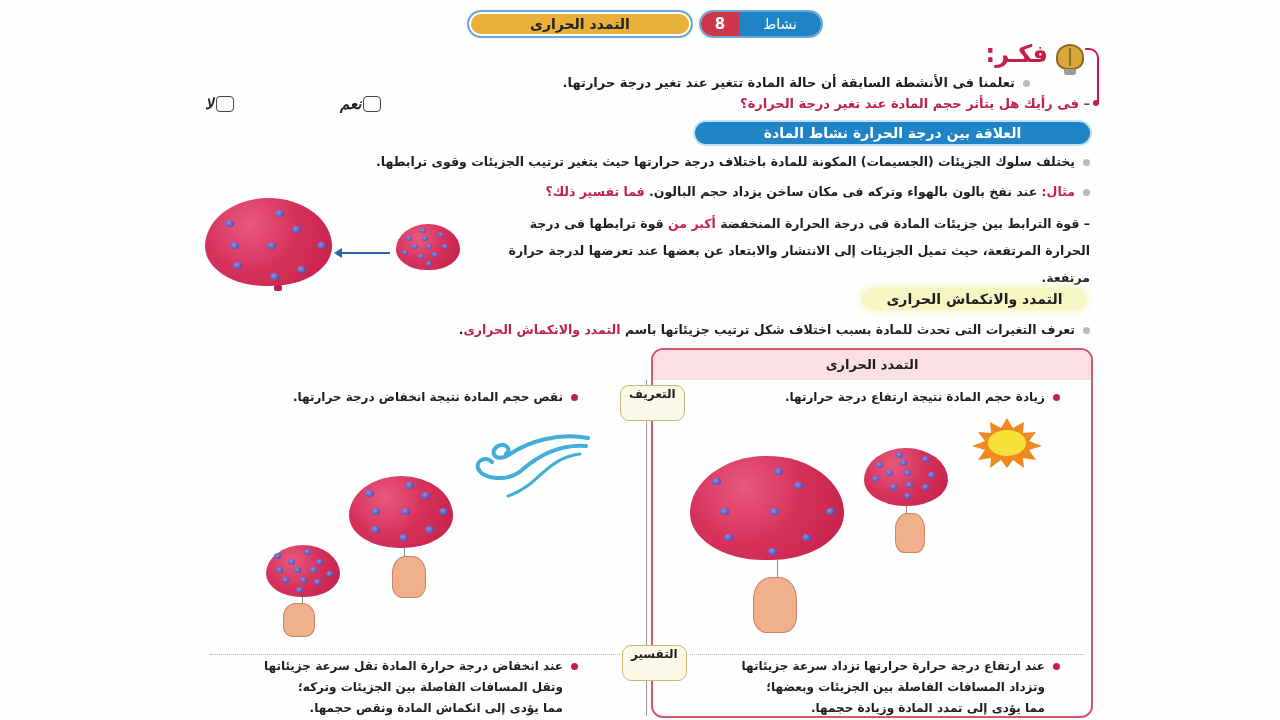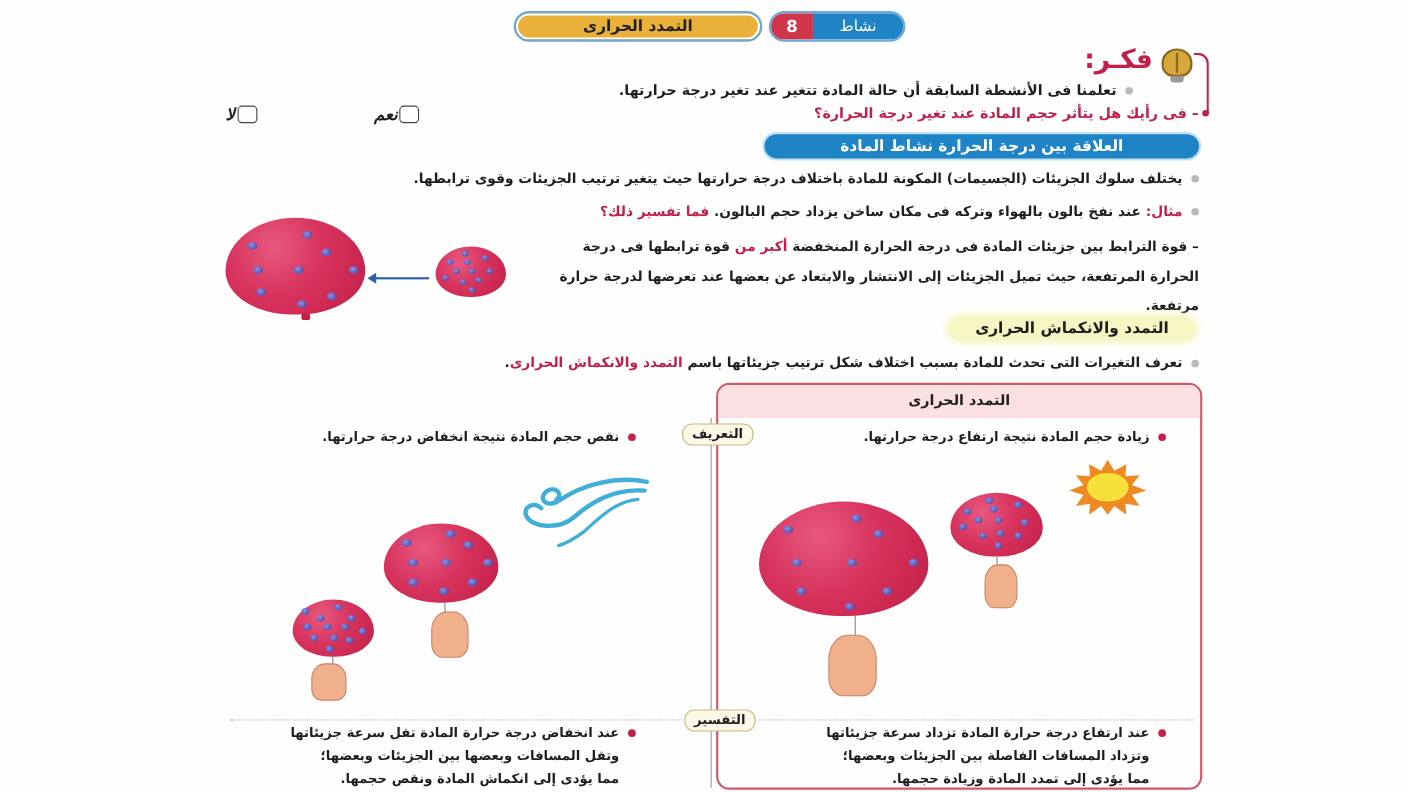--- a/index.html
+++ b/index.html
@@ -51,21 +51,21 @@
 
   .arrow-l { left: 340px; top: 252px; width: 50px; height: 2px; background: #2b63a8; }
   .arrow-l::before { content: ""; position: absolute; left: -6px; top: -4px; border-right: 8px solid #2b63a8; border-top: 5px solid transparent; border-bottom: 5px solid transparent; }
 
   
   .box-left { left: 202px; top: 350px; width: 442px; height: 368px; border: 2px solid #5fa9d0; border-radius: 12px; border-top-left-radius: 12px; }
   .box-right { left: 651px; top: 348px; width: 442px; height: 370px; border: 2px solid #d05a6a; border-radius: 12px; }
   .box-left .hd { height: 30px; background: #e6f2fa; border-radius: 10px 10px 0 0; text-align: center; font-weight: bold; font-size: 13px; line-height: 30px; }
   .box-right .hd { height: 30px; background: #fbe0e3; border-radius: 10px 10px 0 0; text-align: center; font-weight: bold; font-size: 13px; line-height: 30px; }
   .divider { left: 646px; top: 380px; width: 1px; height: 336px; background: #9a9a9a; }
-  .tag { position: absolute; height: 20px; padding: 0 8px; border: 1.5px solid #c9b77a; background: #fbf8e8; border-radius: 9px; font-weight: bold; font-size: 12px; line-height: 17px; }
+  .tag { position: absolute; height: 36px; padding: 0 8px; border: 1.5px solid #c9b77a; background: #fbf8e8; border-radius: 9px; font-weight: bold; font-size: 12px; line-height: 17px; }
   .dash { position: absolute; height: 0; border-top: 1.5px dotted #b8b8b8; }
   .bt { font-size: 12px; font-weight: bold; line-height: 21px; }
 
   .sun { left: 964px; top: 418px; width: 86px; height: 50px; }
 </style>
 </head>
 <body>
 
 <div class="page">
 
@@ -146,25 +146,25 @@
   <div class="tag" style="left:620px;top:385px;">التعريف</div>
   <div class="tag" style="left:622px;top:645px;">التفسير</div>
   <div class="dash" style="left:210px;top:654px;width:410px;"></div>
   <div class="dash" style="left:690px;top:654px;width:395px;"></div>
 
   <div class="abs bt rtl" style="right:702px;top:387px;"><span class="dot red"></span><span>نقص حجم المادة نتيجة انخفاض درجة حرارتها.</span></div>
   <div class="abs bt rtl" style="right:220px;top:387px;"><span class="dot red"></span><span>زيادة حجم المادة نتيجة ارتفاع درجة حرارتها.</span></div>
 
   <div class="abs bt rtl" style="right:702px;top:656px;">
     <div><span class="dot red"></span><span>عند انخفاض درجة حرارة المادة تقل سرعة جزيئاتها</span></div>
-    <div style="padding-right:15px;">وتقل المسافات وبعضها بين الجزيئات وبعضها؛</div>
+    <div style="padding-right:15px;">وتقل المسافات الفاصلة بين الجزيئات وتركه؛</div>
     <div style="padding-right:15px;">مما يؤدى إلى انكماش المادة ونقص حجمها.</div>
   </div>
   <div class="abs bt rtl" style="right:220px;top:656px;">
-    <div><span class="dot red"></span><span>عند ارتفاع درجة حرارة المادة تزداد سرعة جزيئاتها</span></div>
+    <div><span class="dot red"></span><span>عند ارتفاع درجة حرارة حرارتها تزداد سرعة جزيئاتها</span></div>
     <div style="padding-right:15px;">وتزداد المسافات الفاصلة بين الجزيئات وبعضها؛</div>
     <div style="padding-right:15px;">مما يؤدى إلى تمدد المادة وزيادة حجمها.</div>
   </div>
 
   <svg class="abs sun" viewBox="0 0 86 50">
     <polygon points="43,0 49,10 60,4 59,15 72,14 65,23 78,28 65,32 72,42 59,40 60,50 49,42 43,50 37,42 26,50 27,40 14,42 21,32 8,28 21,23 14,14 27,15 26,4 37,10" fill="#ef8a23"></polygon>
     <ellipse cx="43" cy="25" rx="19" ry="13" fill="#f6e13a"></ellipse>
   </svg>
 
   <div class="balloon" style="left:864px;top:448px;width:84px;height:58px;">

